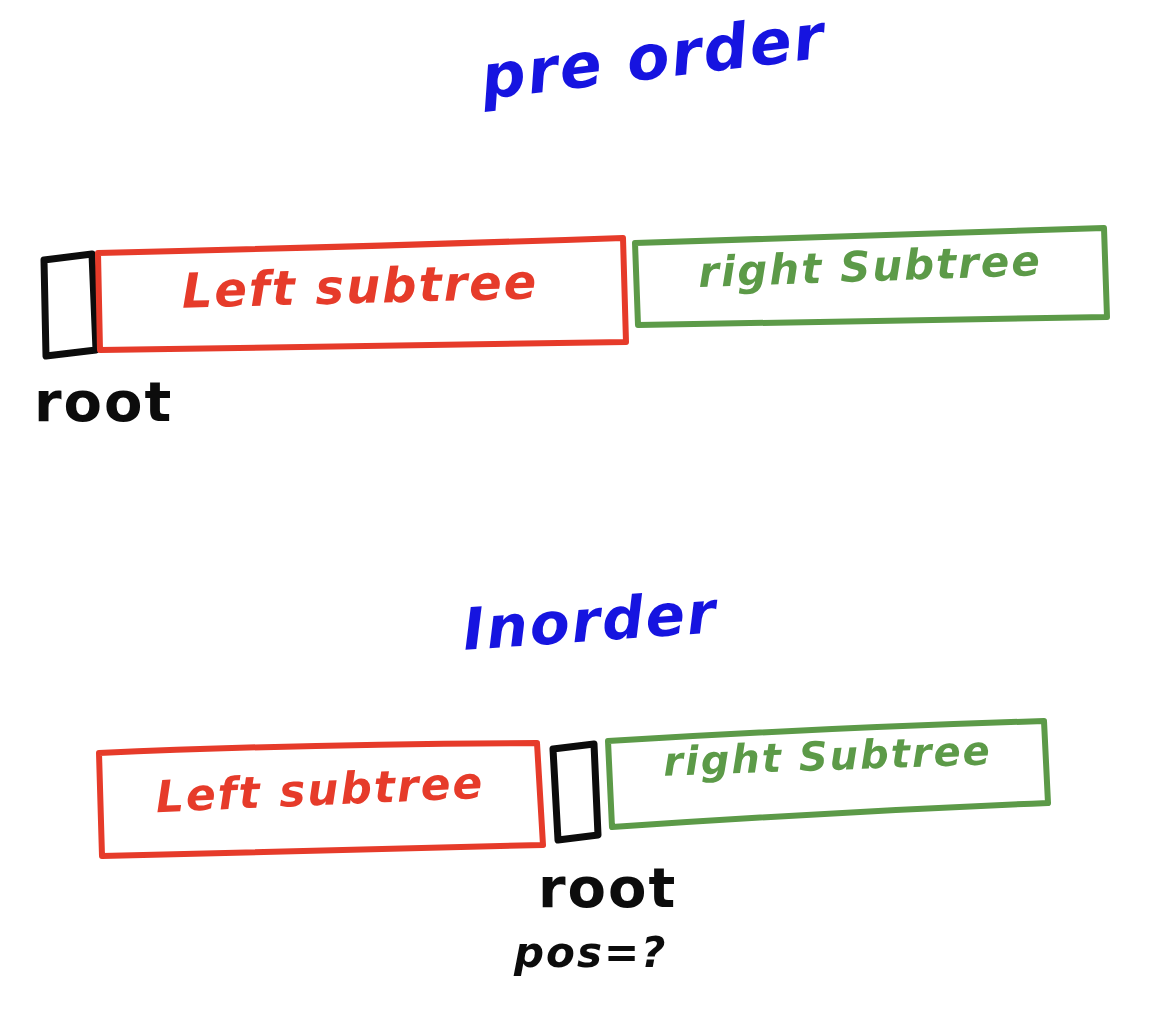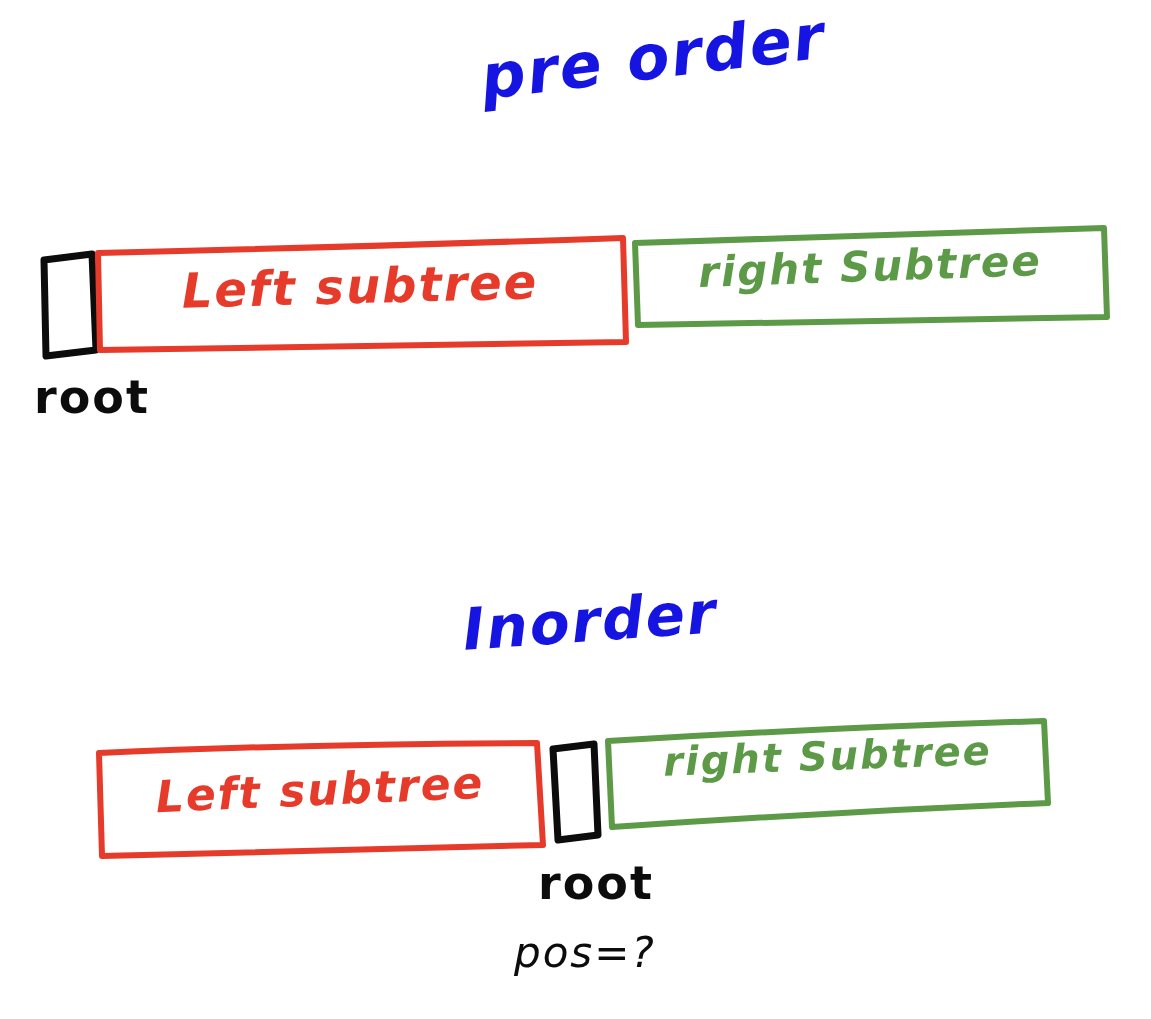--- a/index.html
+++ b/index.html
@@ -45,26 +45,26 @@
     font-size: 62px;
     font-weight: bold;
     font-style: italic;
   }
   .box-label {
     font-style: italic;
     font-weight: bold;
     text-align: center;
   }
   .root-label {
-    font-size: 46px;
+    font-size: 56px;
     font-weight: bold;
   }
   .pos-label {
     font-size: 42px;
-    font-weight: normal;
+    font-weight: bold;
     font-style: italic;
   }
 
   
   .preorder-title      { left: 480px; top: 28px;  width: 320px; text-align: center; transform: rotate(-7deg); }
   .preorder-left-text  { left: 110px; top: 262px; width: 500px; font-size: 48px; transform: rotate(-1.5deg); }
   .preorder-right-text { left: 655px; top: 246px; width: 430px; font-size: 42px; transform: rotate(-2deg); }
   .preorder-root-label { left: 34px;  top: 374px; }
 
   

